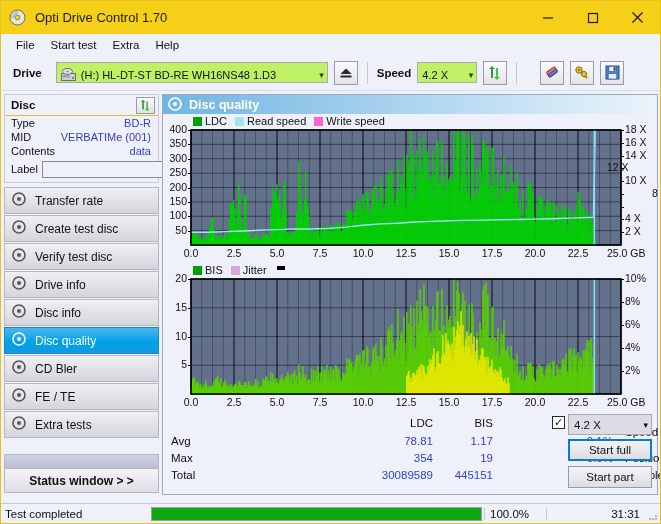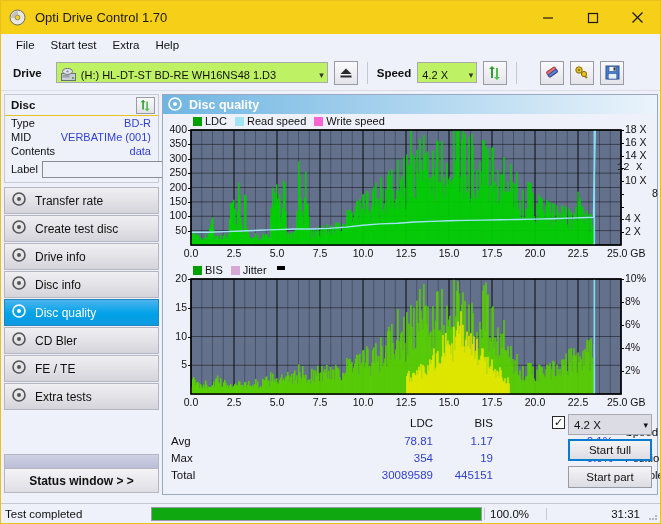--- a/index.html
+++ b/index.html
@@ -441,20 +441,27 @@
                 <circle cx="7" cy="7" r="2" fill="#555"></circle>
               </svg></span>
           <span>Transfer rate</span>
         </div>
         <div class="nav-item">
           <span><svg width="14" height="14" viewBox="0 0 14 14">
                 <circle cx="7" cy="7" r="6" fill="none" stroke="#555" stroke-width="1.6"></circle>
                 <circle cx="7" cy="7" r="2" fill="#555"></circle>
               </svg></span>
           <span>Create test disc</span>
+        </div>
+        <div class="nav-item">
+          <span><svg width="14" height="14" viewBox="0 0 14 14">
+                <circle cx="7" cy="7" r="6" fill="none" stroke="#555" stroke-width="1.6"></circle>
+                <circle cx="7" cy="7" r="2" fill="#555"></circle>
+              </svg></span>
+          <span>Verify test disc</span>
         </div>
         <div class="nav-item">
           <span><svg width="14" height="14" viewBox="0 0 14 14">
                 <circle cx="7" cy="7" r="6" fill="none" stroke="#555" stroke-width="1.6"></circle>
                 <circle cx="7" cy="7" r="2" fill="#555"></circle>
               </svg></span>
           <span>Drive info</span>
         </div>
         <div class="nav-item">
           <span><svg width="14" height="14" viewBox="0 0 14 14">
@@ -1011,21 +1018,21 @@
             <div class="axis-lbl" style="left: 462px; top: 97.2222px; text-align: left; width: 32px;">2 X</div>
             <div class="tickmark" style="left: 458px; top: 104.222px; width: 3px; height: 1px;"></div>
             <div class="axis-lbl" style="left: 462px; top: 84.4444px; text-align: left; width: 32px;">4 X</div>
             <div class="tickmark" style="left: 458px; top: 91.4444px; width: 3px; height: 1px;"></div>
             <div class="axis-lbl" style="left: 462px; top: 71.6667px; text-align: left; width: 32px; padding-left: 46px;">6 X</div>
             <div class="tickmark" style="left: 458px; top: 78.6667px; width: 3px; height: 1px;"></div>
             <div class="axis-lbl" style="left: 462px; top: 58.8889px; text-align: left; width: 32px; padding-left: 27px;">8 X</div>
             <div class="tickmark" style="left: 458px; top: 65.8889px; width: 3px; height: 1px;"></div>
             <div class="axis-lbl" style="left: 462px; top: 46.1111px; text-align: left; width: 32px;">10 X</div>
             <div class="tickmark" style="left: 458px; top: 53.1111px; width: 3px; height: 1px;"></div>
-            <div class="axis-lbl" style="left: 454px; top: 33.3333px; text-align: left; width: 32px; font-family: Liberation Mono, monospace;">12 X</div>
+            <div class="axis-lbl" style="left: 444px; top: 33.3333px; text-align: left; width: 32px;">12 X</div>
             <div class="tickmark" style="left: 458px; top: 40.3333px; width: 3px; height: 1px;"></div>
             <div class="axis-lbl" style="left: 462px; top: 20.5556px; text-align: left; width: 32px;">14 X</div>
             <div class="tickmark" style="left: 458px; top: 27.5556px; width: 3px; height: 1px;"></div>
             <div class="axis-lbl" style="left: 462px; top: 7.77778px; text-align: left; width: 32px;">16 X</div>
             <div class="tickmark" style="left: 458px; top: 14.7778px; width: 3px; height: 1px;"></div>
             <div class="axis-lbl" style="left: 462px; top: -5px; text-align: left; width: 32px;">18 X</div>
             <div class="tickmark" style="left: 458px; top: 2px; width: 3px; height: 1px;"></div>
             <div class="axis-lbl" style="left: 14px; top: 119px; text-align: center; width: 28px;">0.0</div>
             <div class="axis-lbl" style="left: 57px; top: 119px; text-align: center; width: 28px;">2.5</div>
             <div class="axis-lbl" style="left: 100px; top: 119px; text-align: center; width: 28px;">5.0</div>

